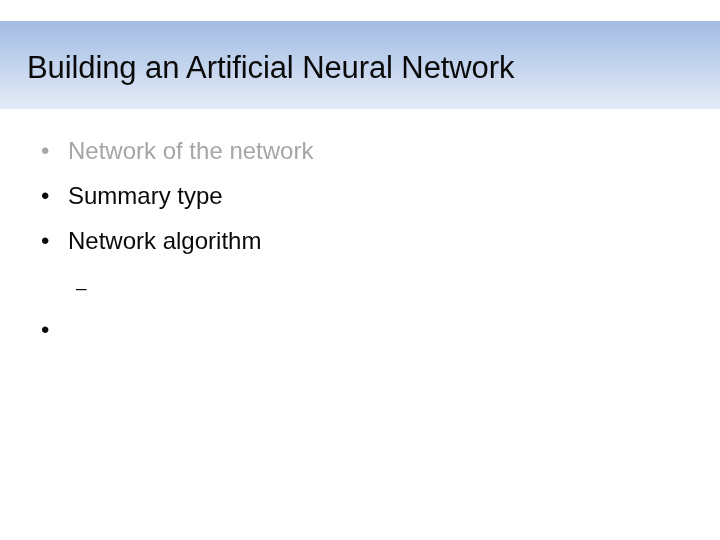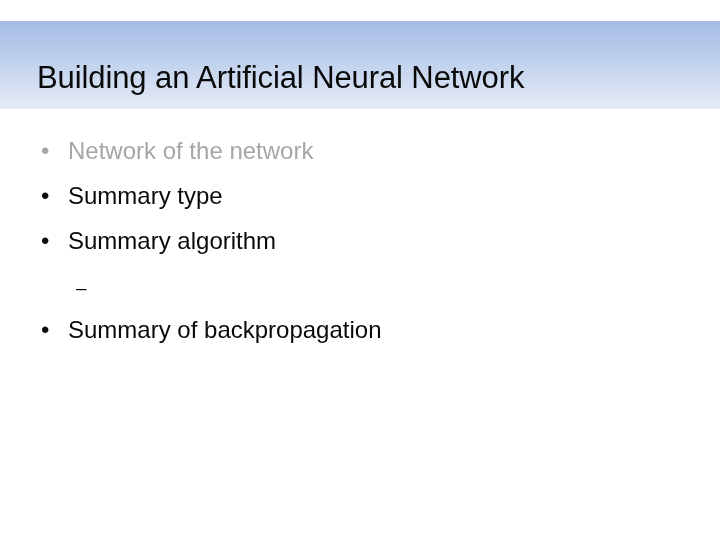--- a/index.html
+++ b/index.html
@@ -36,21 +36,21 @@
                 #cfdcf1 68%,
                 #dde5f4 88%,
                 #e3eaf7 100%);
   }
 
   #slide-title {
     position: absolute;
     left: 27px;
     top: 49px;
     width: 680px;
-    margin: 10px;
+    margin: 0;
     font-size: 31px;
     font-weight: normal;
     line-height: 38px;
     color: #0a0a0a;
     letter-spacing: -0.1px;
     white-space: nowrap;
   }
 
   
   #body-list {
@@ -128,27 +128,26 @@
       <span class="label">Network of the network</span>
     </li>
 
     <li class="bullet-row lvl1">
       <span class="marker">•</span>
       <span class="label">Summary type</span>
     </li>
 
     <li class="bullet-row lvl1">
       <span class="marker">•</span>
-      <span class="label">Summary algorithm</span>
+      <span class="label">Network algorithm</span>
     </li>
 
     <li class="bullet-row lvl2">
       <span class="marker">–</span>
     </li>
 
     <li class="bullet-row lvl1">
       <span class="marker">•</span>
-      <span class="label">Summary of backpropagation</span>
     </li>
 
   </ul>
 
 </div>
 
 </body></html>

